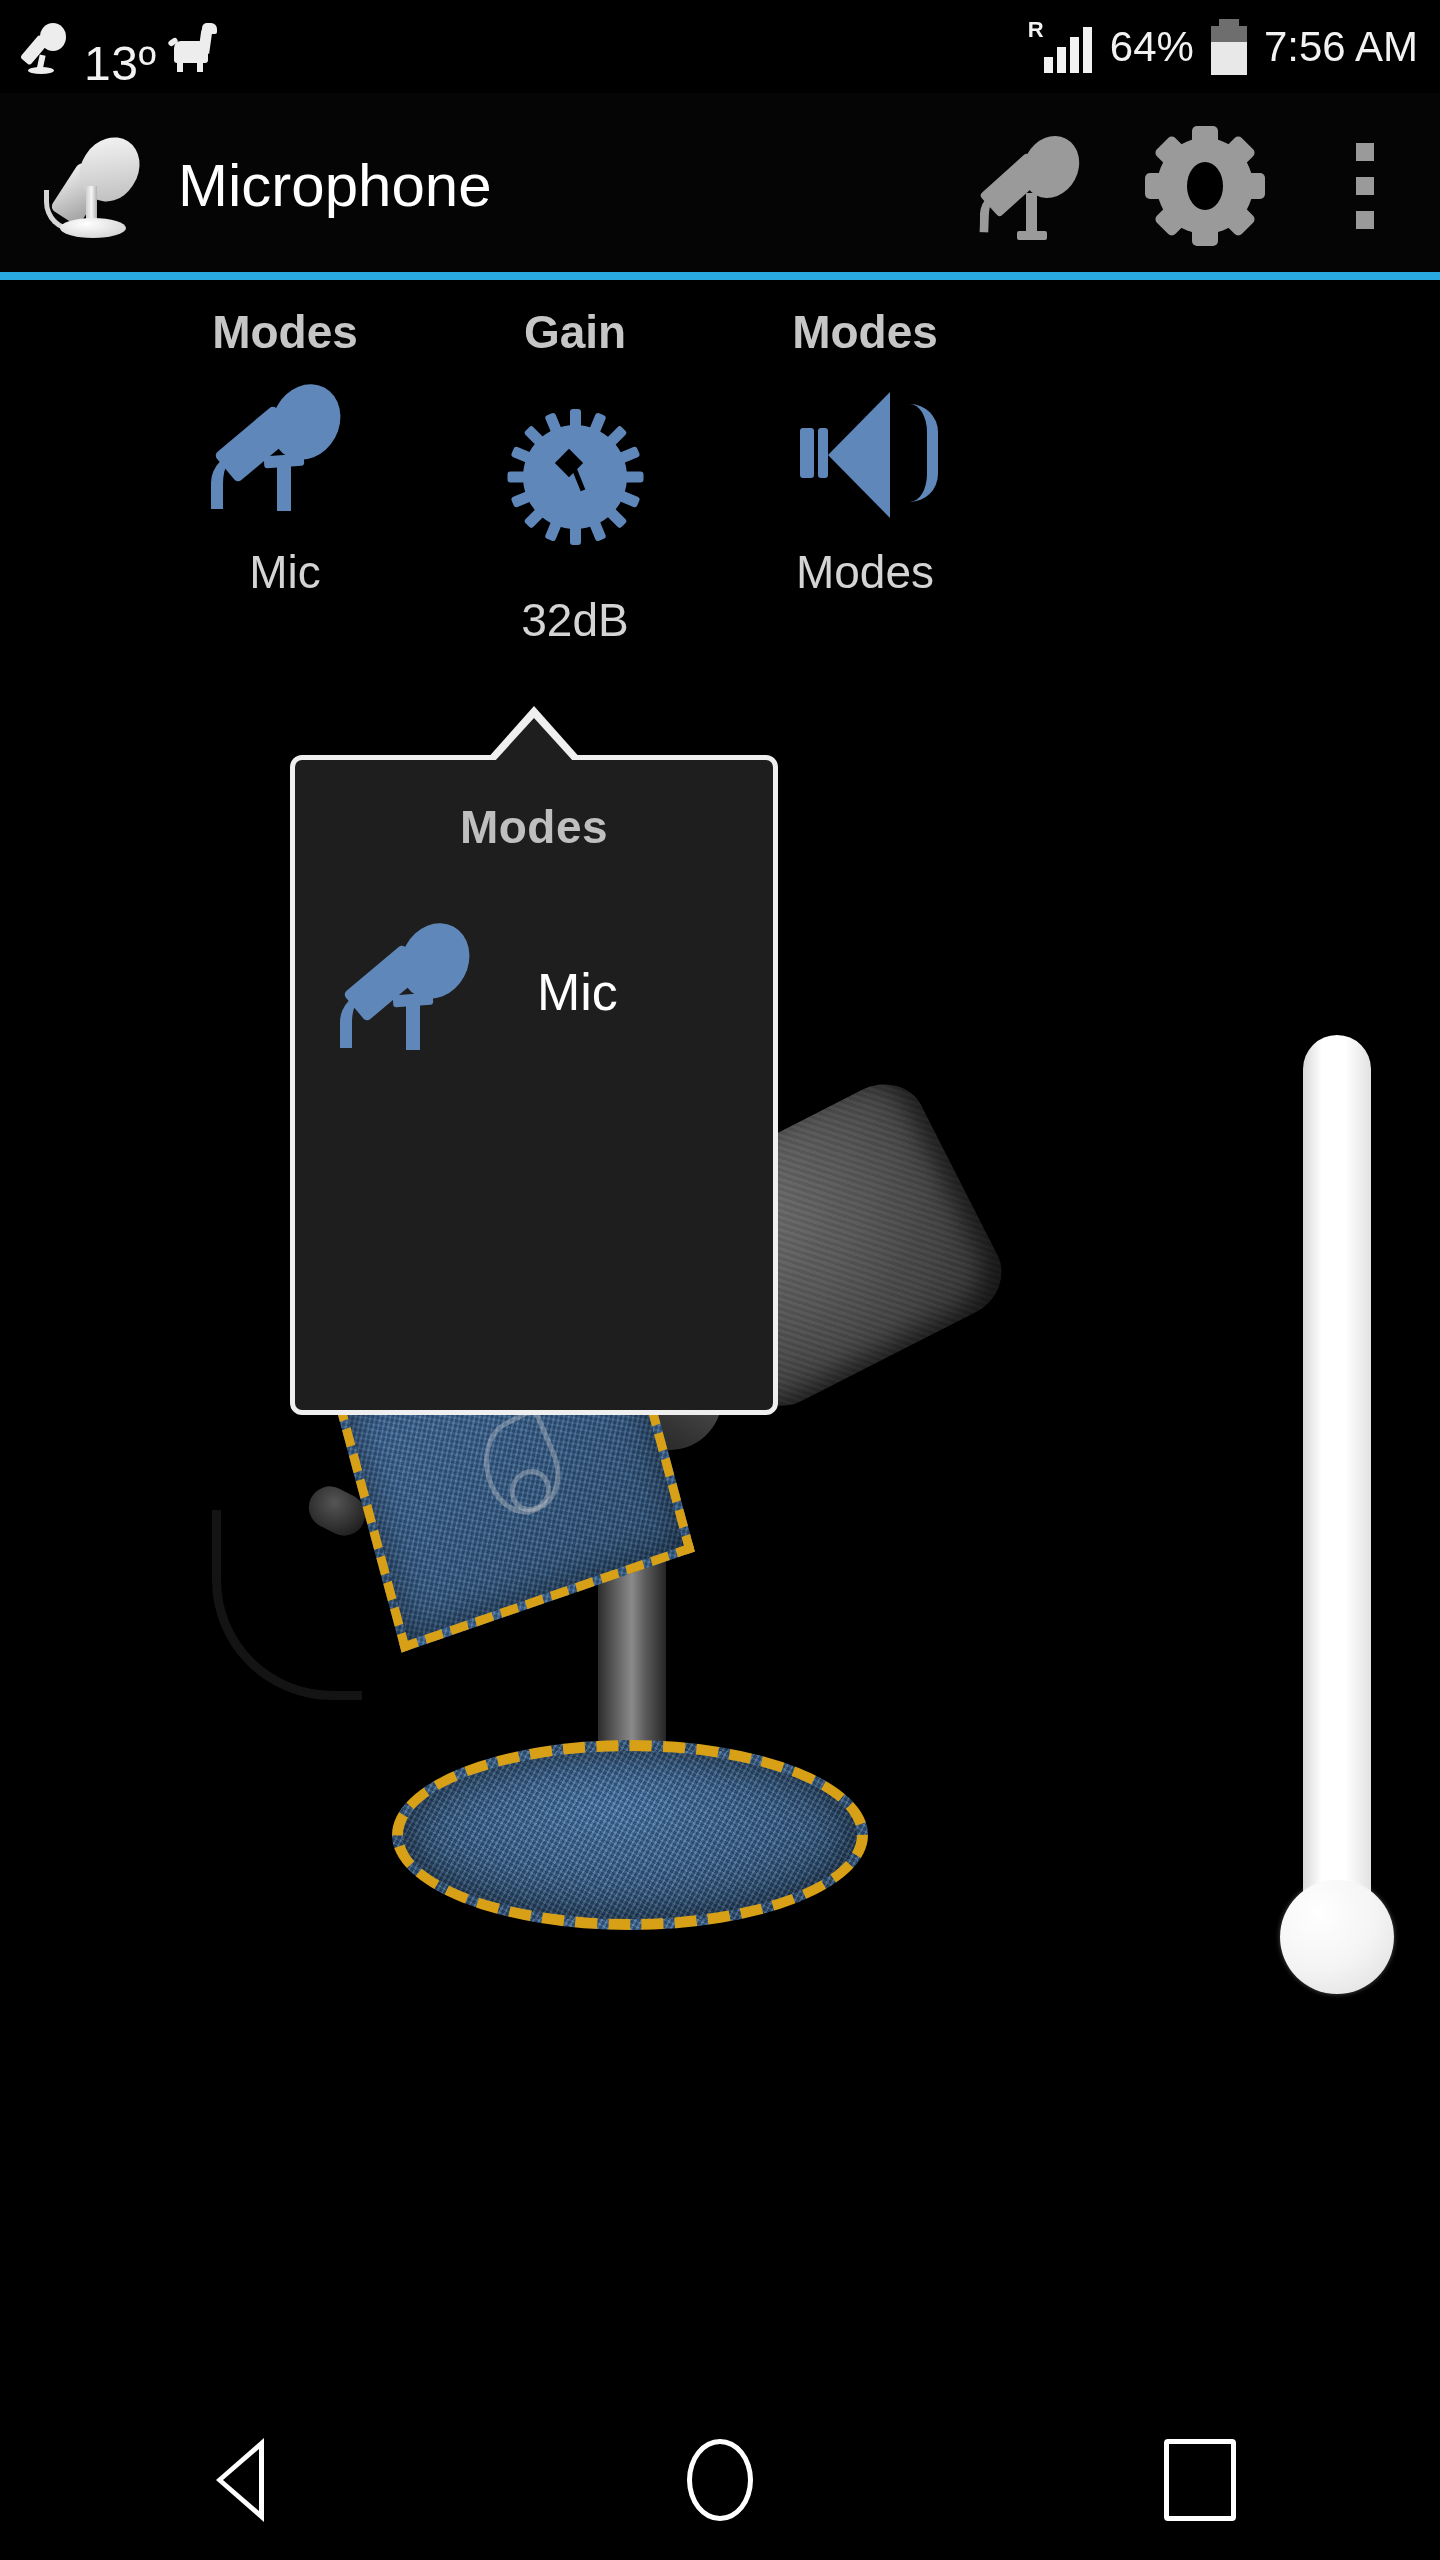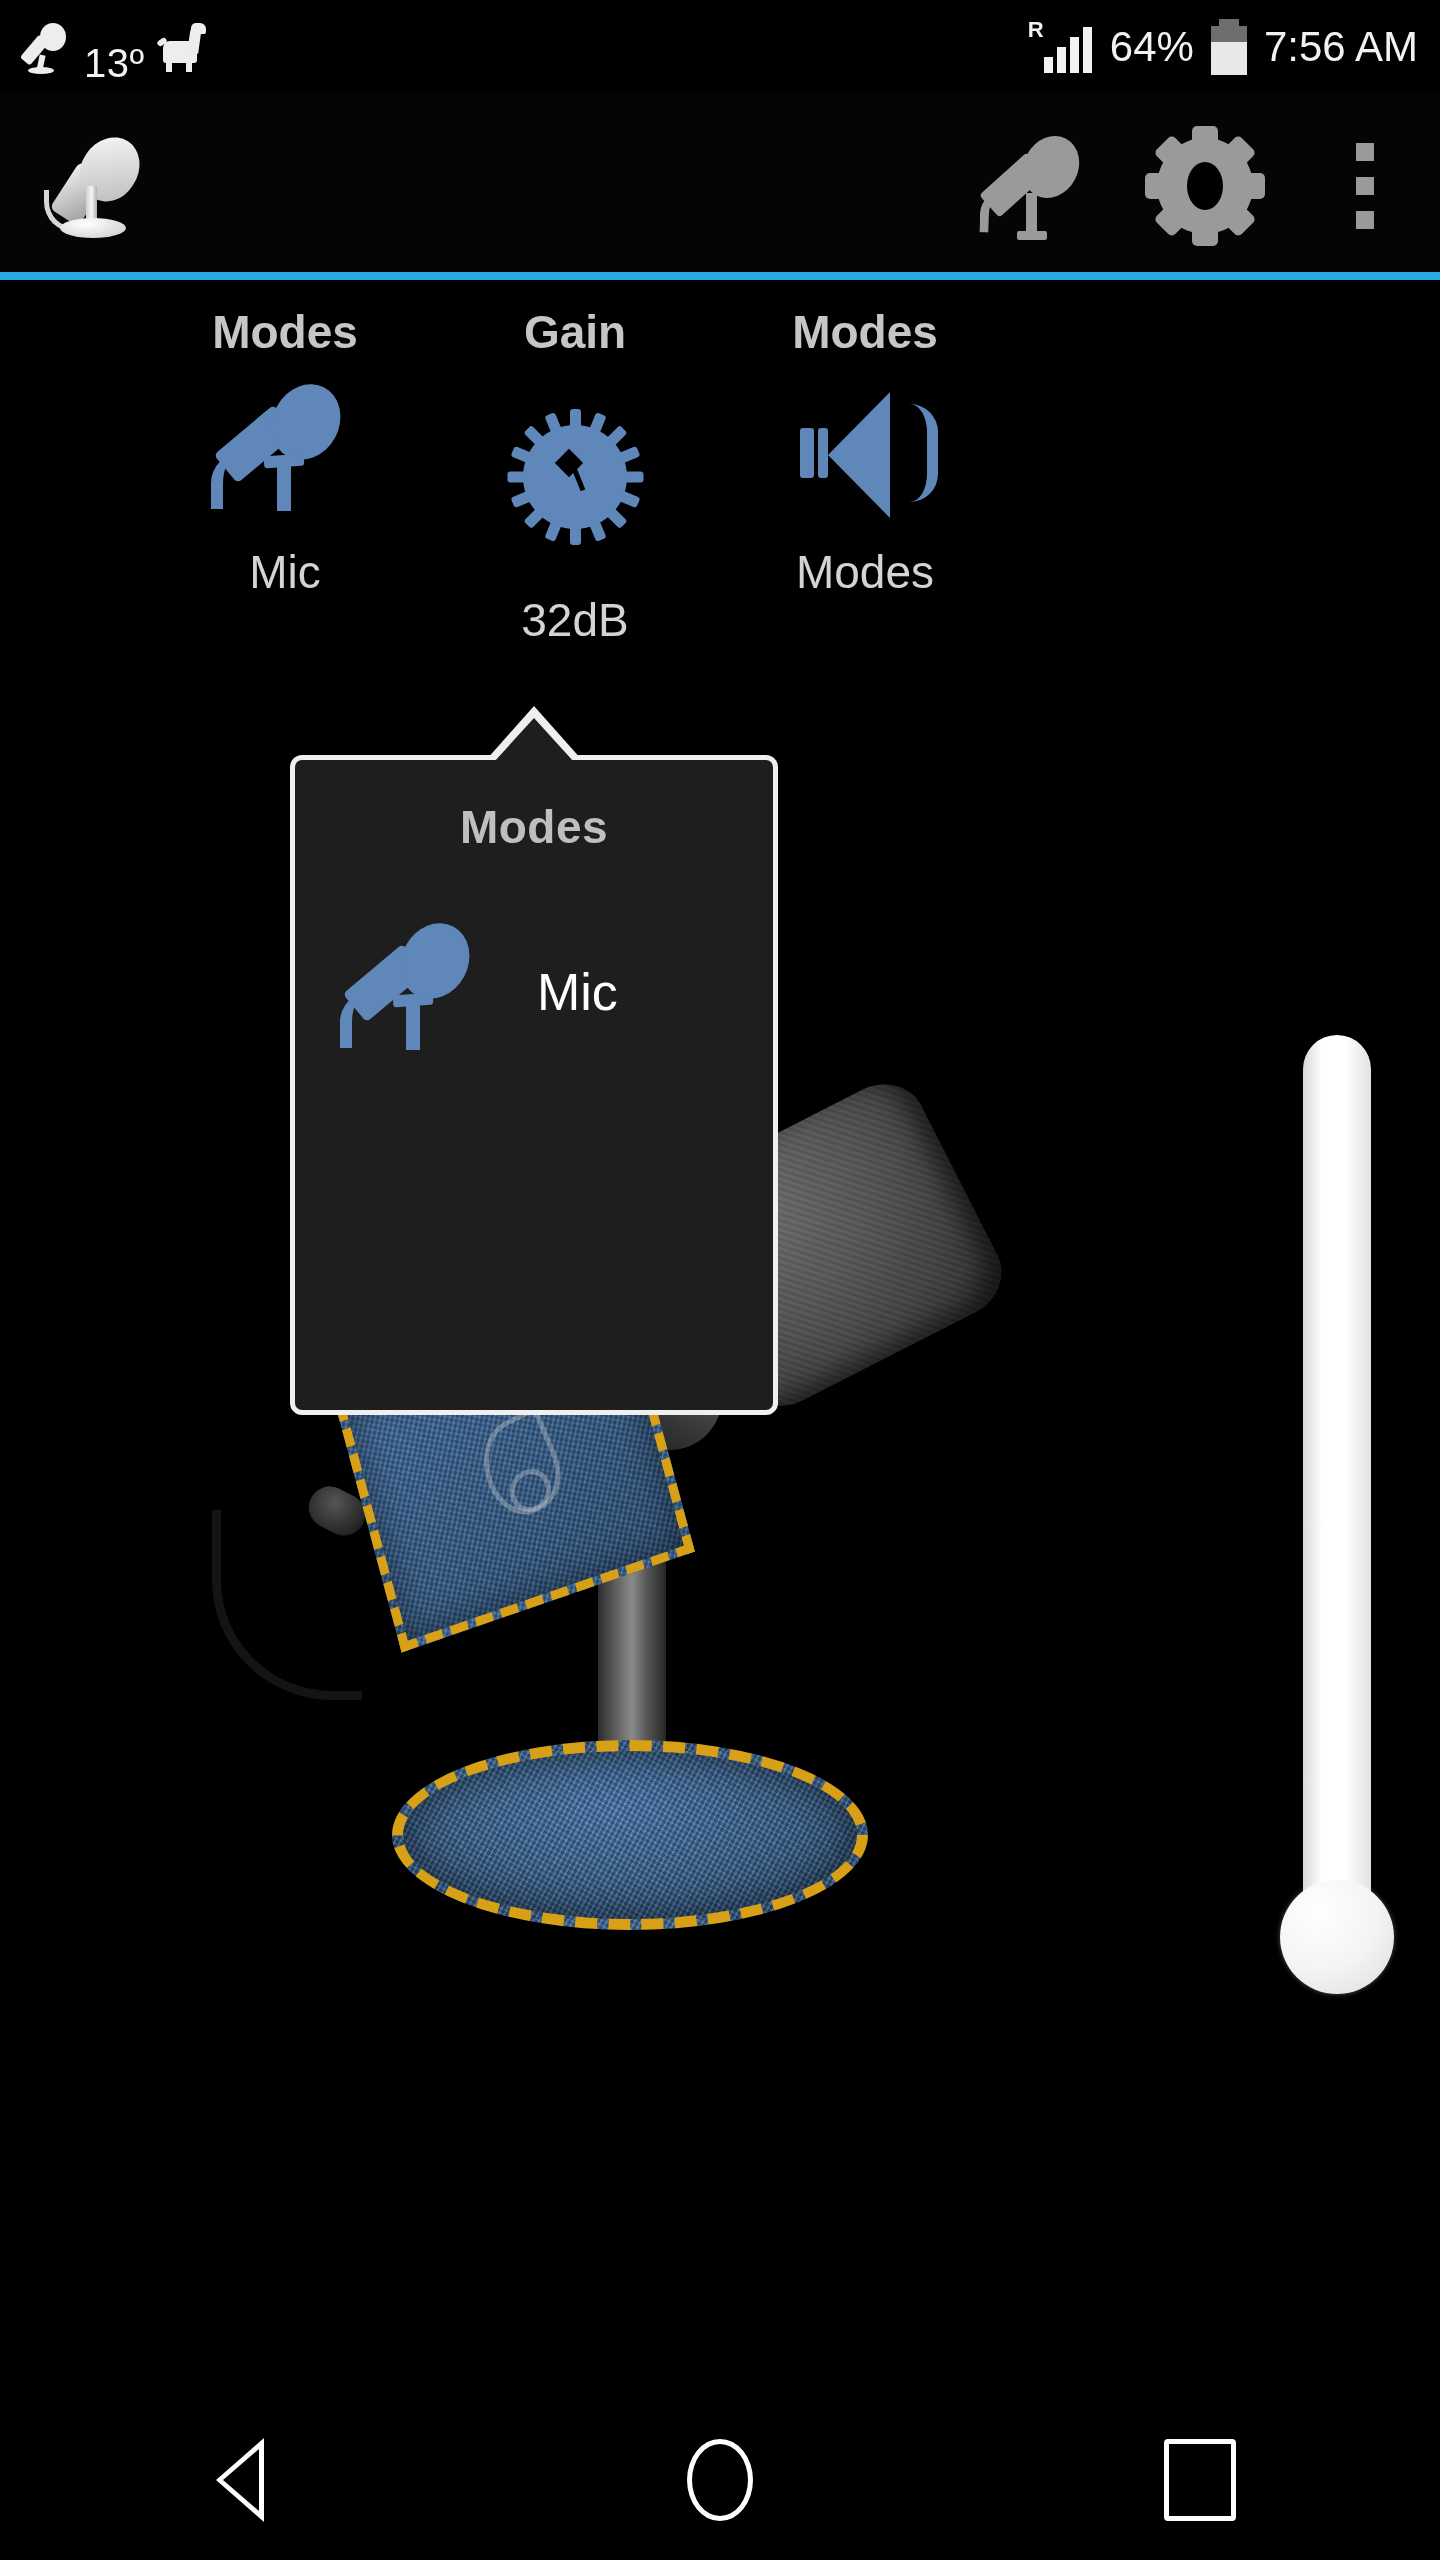--- a/index.html
+++ b/index.html
@@ -12,21 +12,21 @@
   }
 
   
   #status-bar{
     position:absolute; left:0; top:0; width:1440px; height:93px;
     background:#000; display:flex; align-items:center;
     padding:0 22px; z-index:60;
   }
   .sb-left{ display:flex; align-items:center; gap:16px; }
   .sb-right{ margin-left:auto; display:flex; align-items:center; gap:16px; }
-  .sb-temp{ font-size:40px; font-weight:400; color:#f2f2f2; letter-spacing:.5px;margin-top:33px; }
+  .sb-temp{ font-size:48px; font-weight:400; color:#f2f2f2; letter-spacing:.5px;margin-top:33px; }
   .sb-pct{ font-size:42px; font-weight:400; color:#f2f2f2; letter-spacing:0px;text-align:center; }
   .sb-time{ font-size:42px; font-weight:400; color:#f2f2f2; letter-spacing:0px; }
 
   
   .ico-statusmic{ width:46px; height:52px; position:relative; display:inline-block; }
   .ico-statusmic .head{
     position:absolute; width:26px; height:28px; border-radius:50%;
     background:#ededed; left:18px; top:2px;
   }
   .ico-statusmic .body{
@@ -471,20 +471,21 @@
 </div>
 
 <div id="action-bar">
   <span class="logo-mic">
     <span class="cord"></span>
       <span class="neck"></span>
       <span class="head"></span>
     <span class="stem"></span>
       <span class="base"></span>
   </span>
+  <span class="app-title">Microphone</span>
 
   <div class="ab-actions">
     <div class="ab-btn">
       <span class="ico-micgray">
         <span class="arc"></span>
           <span class="neck"></span>
           <span class="head"></span>
         <span class="stem"></span>
           <span class="foot"></span>
       </span>

